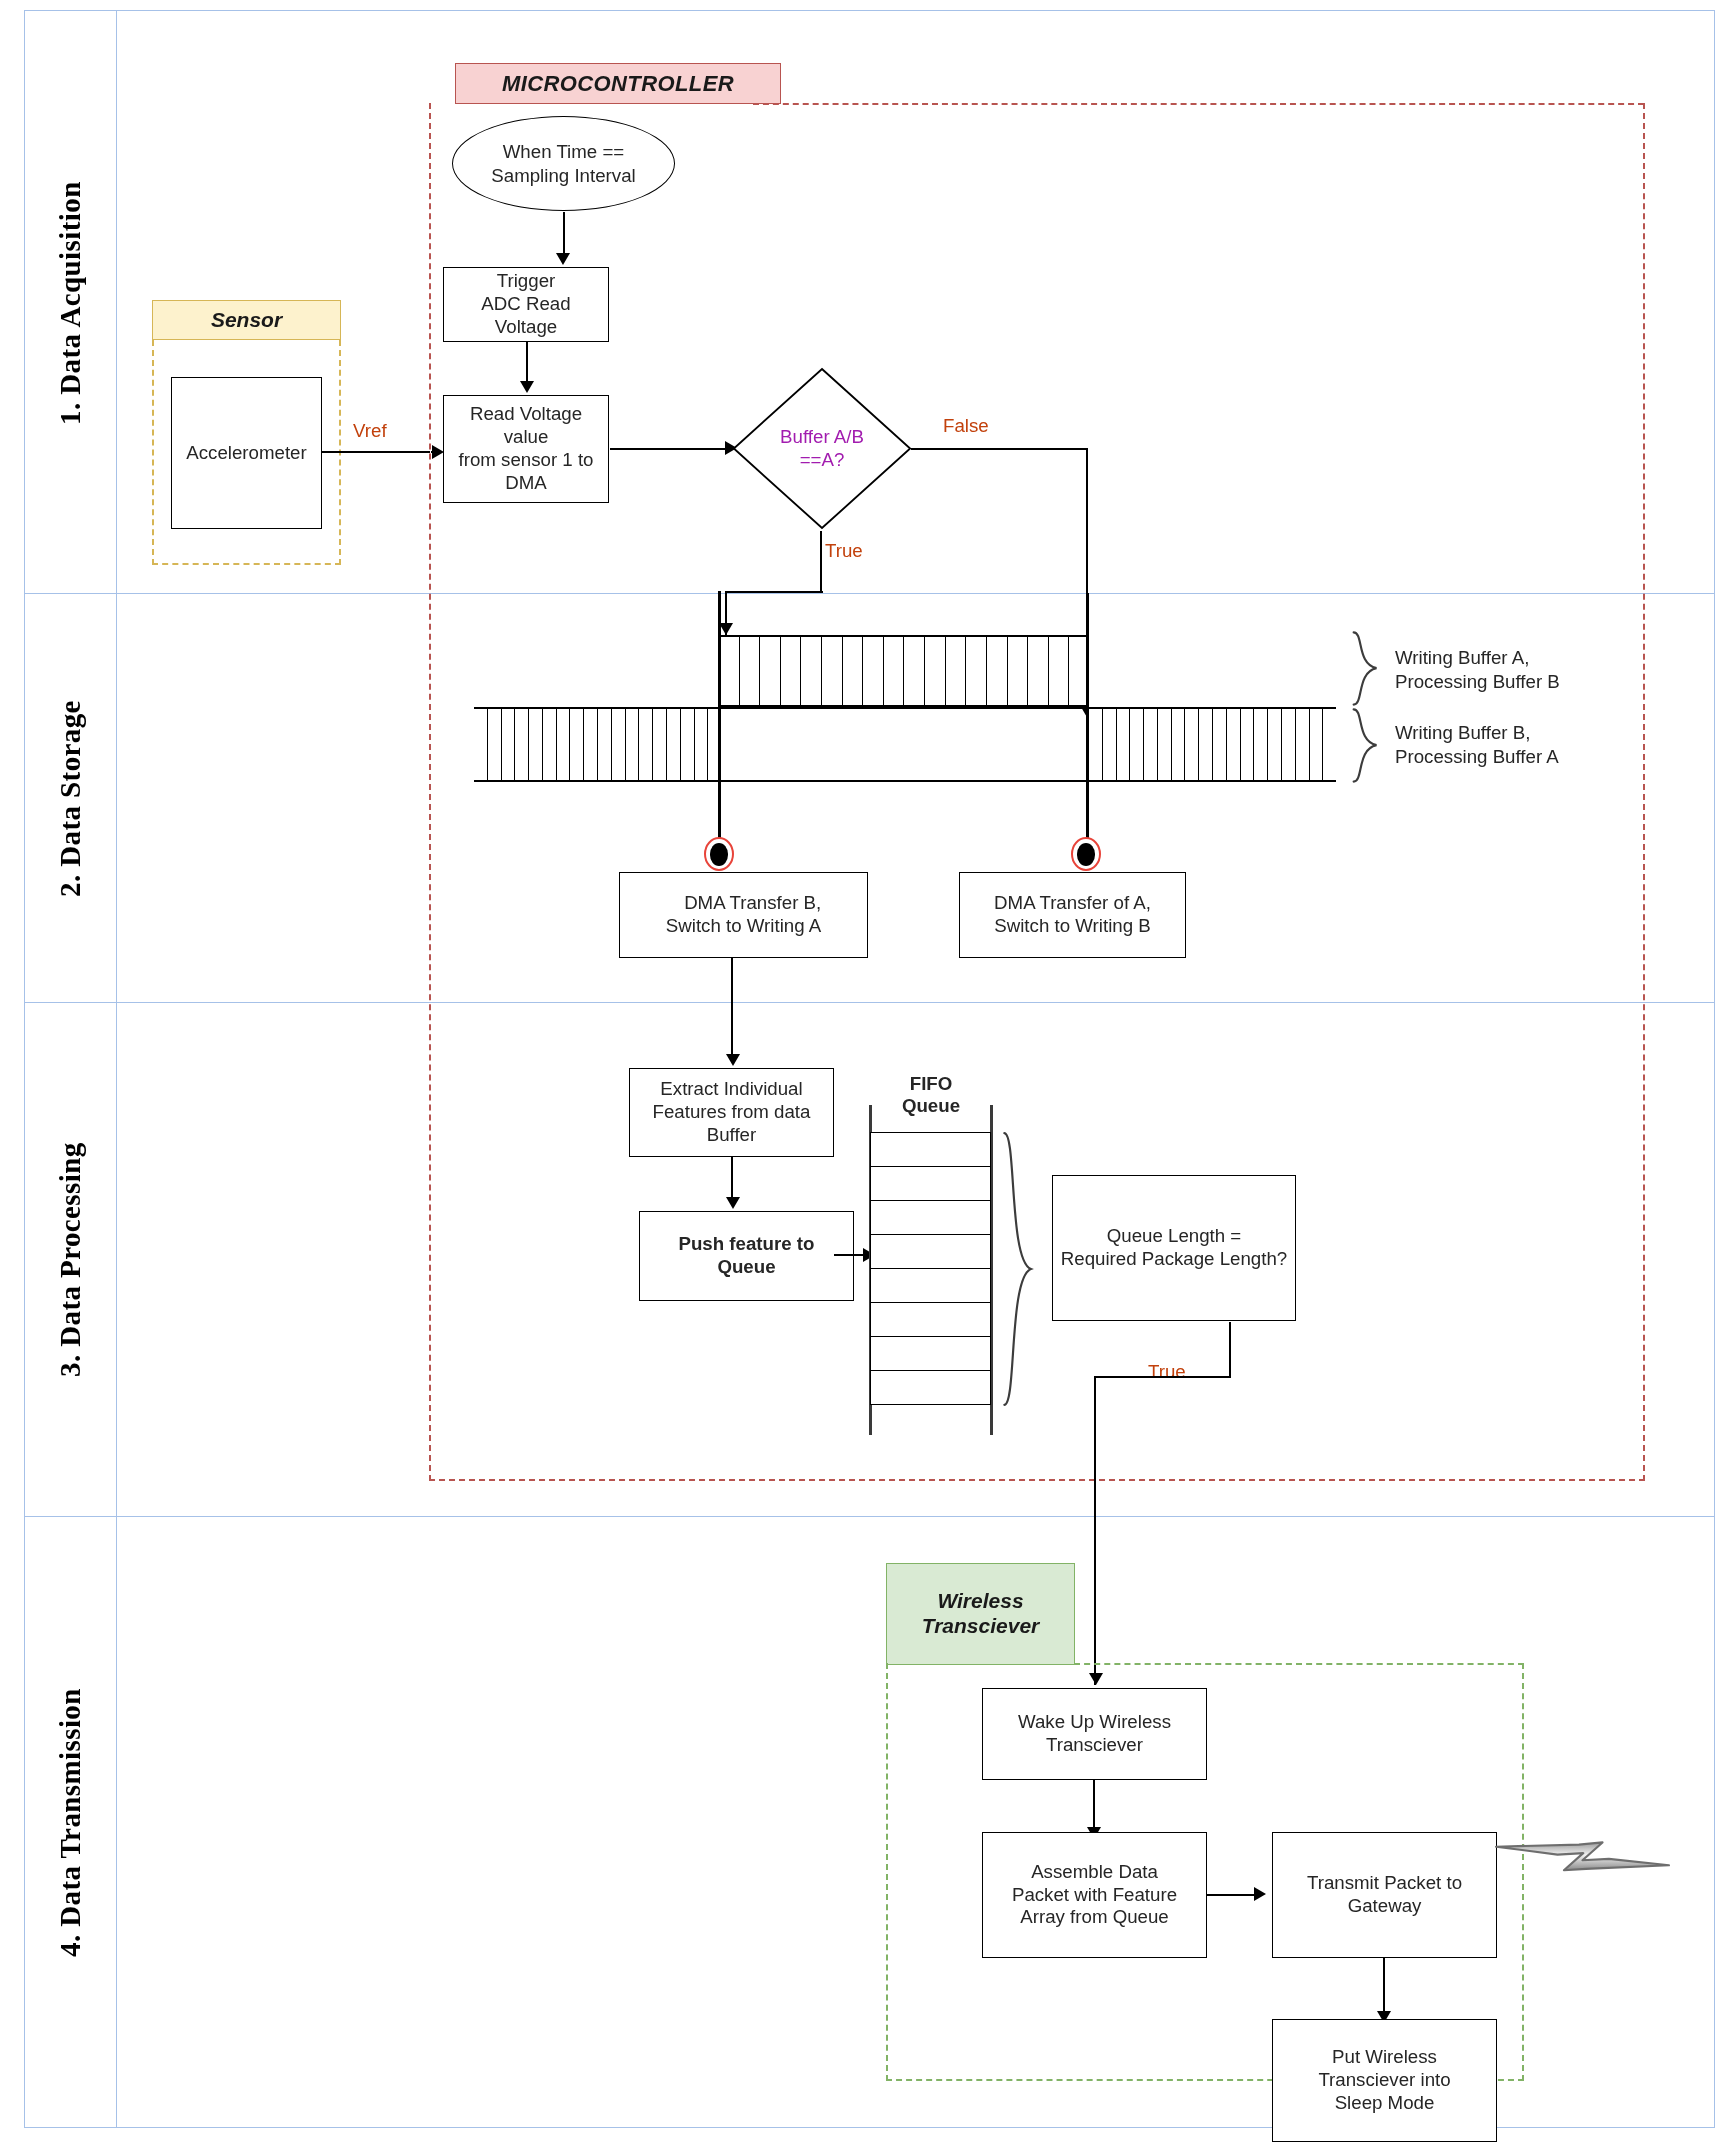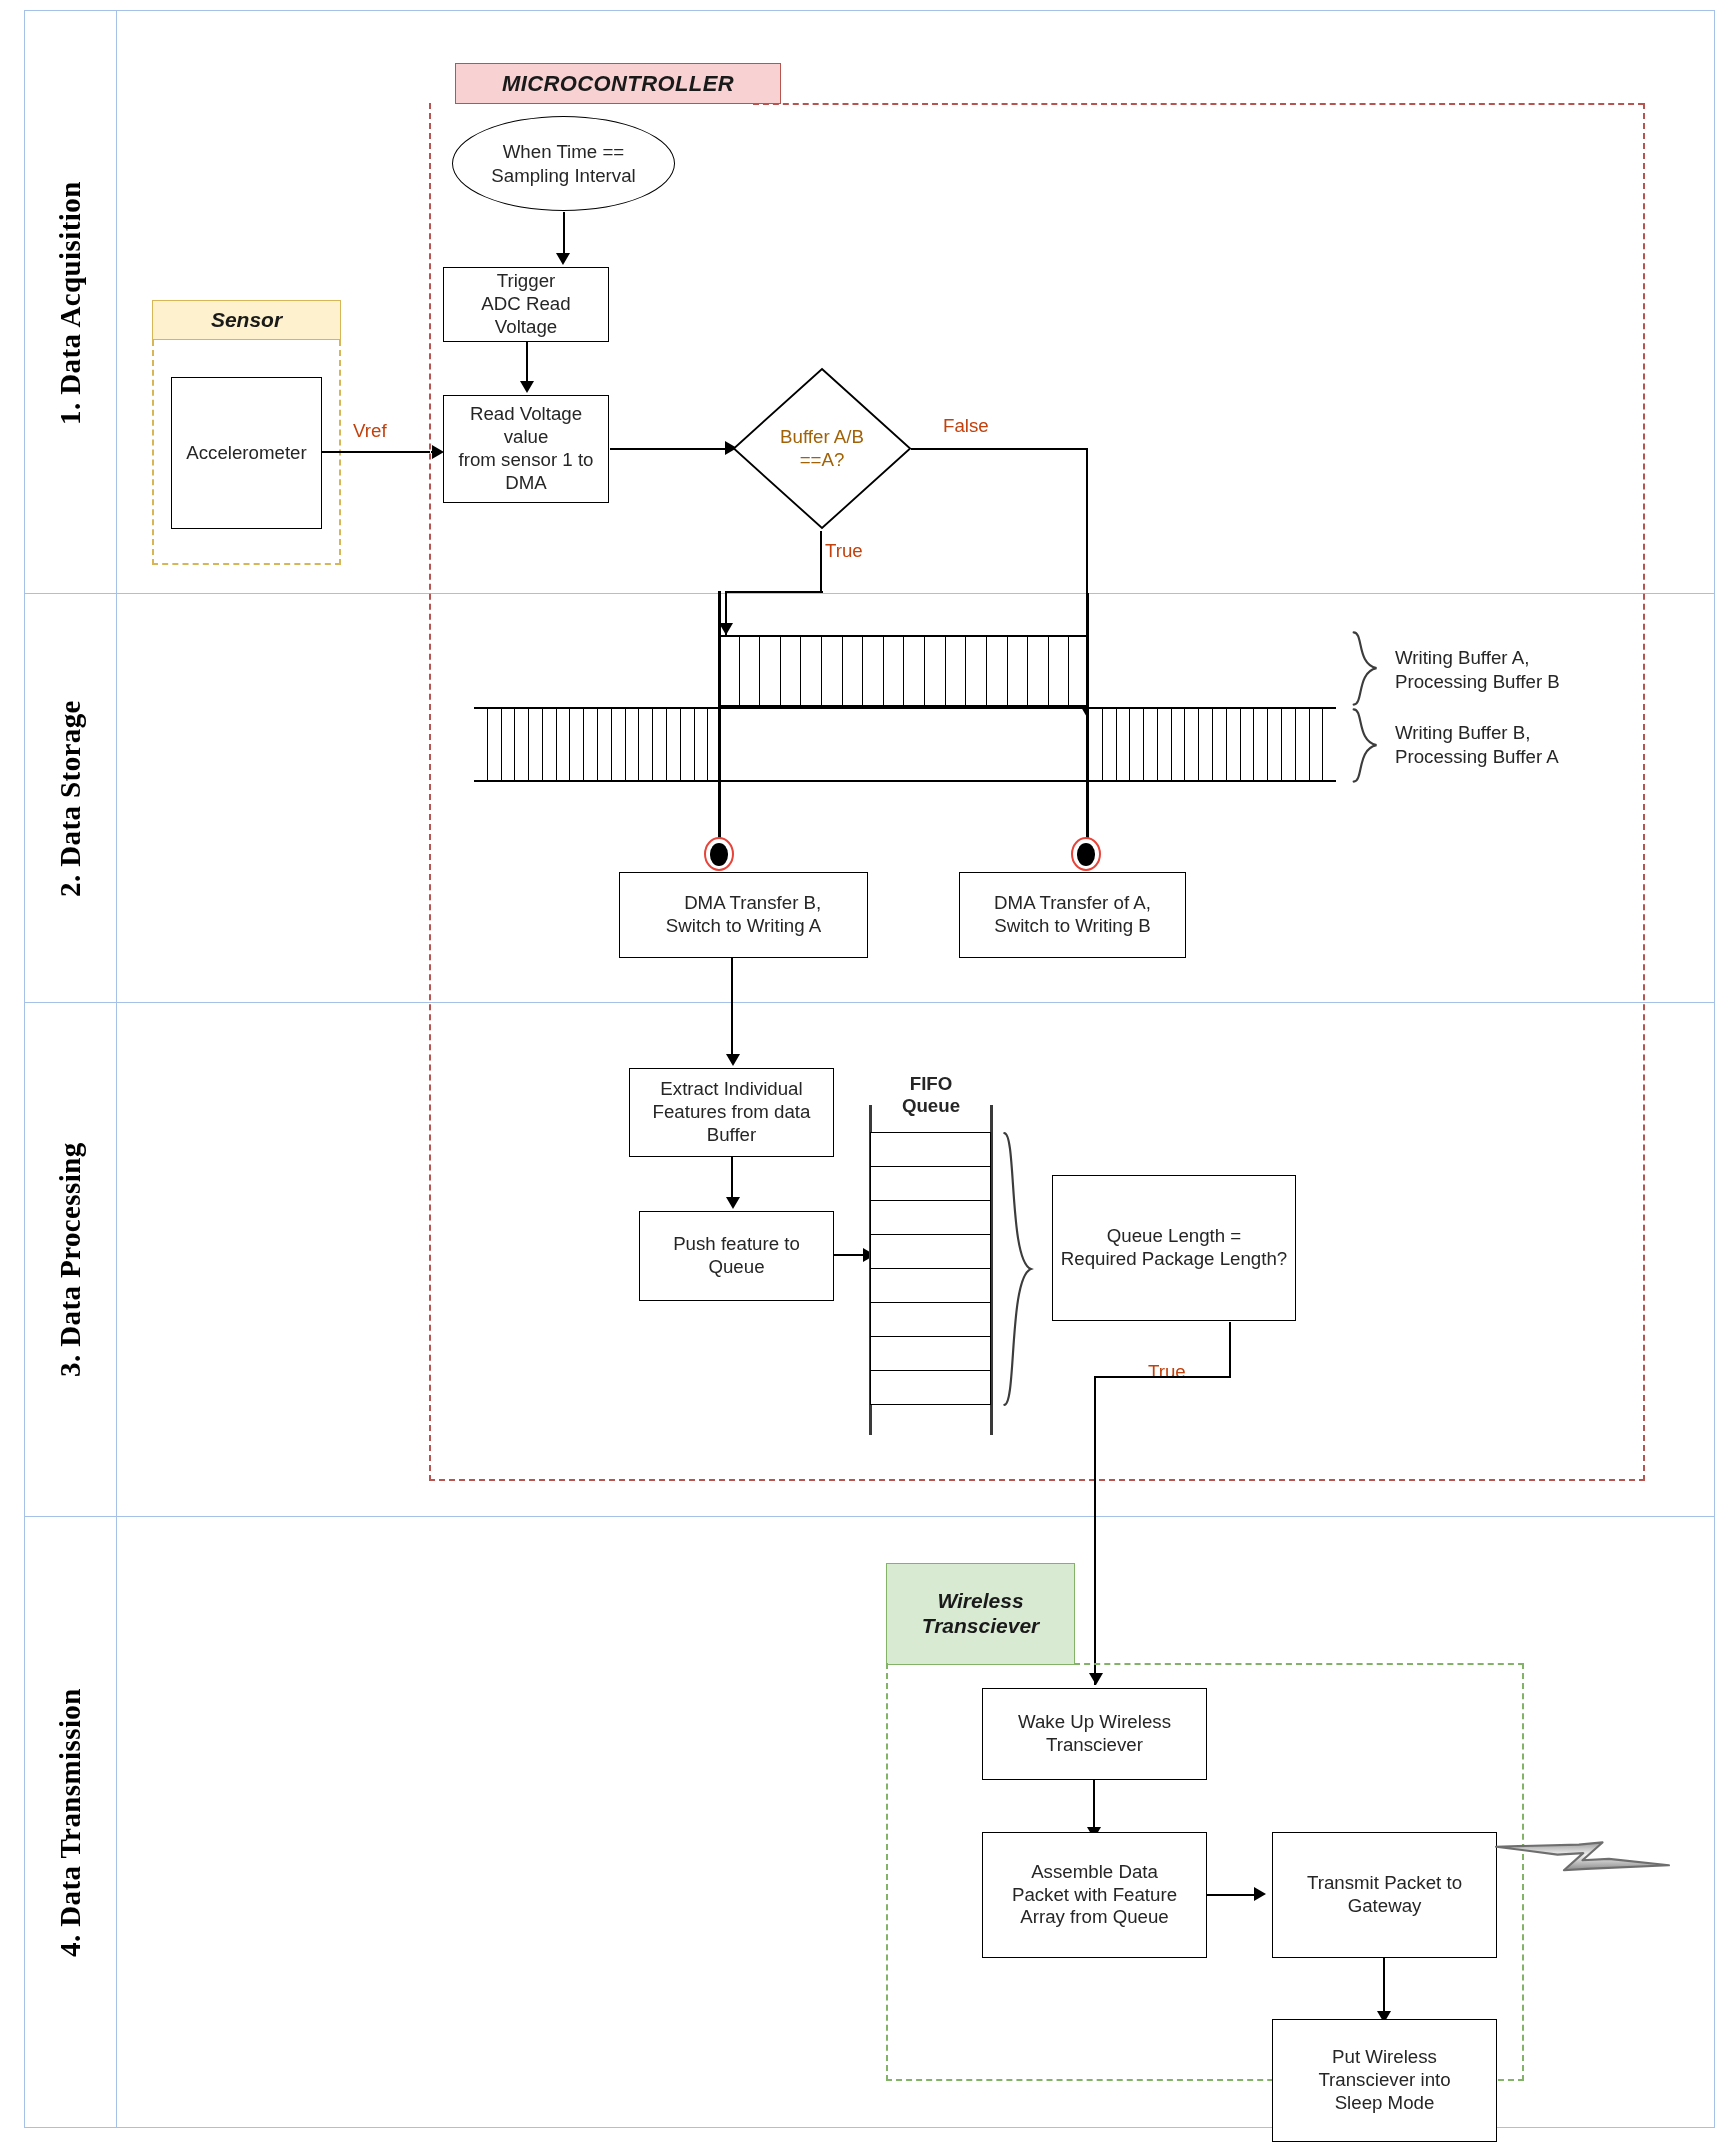--- a/index.html
+++ b/index.html
@@ -138,21 +138,21 @@
     </div>
   </div>
 
   <div class="abs hline" style="left:610px;top:448px;width:121px;"></div>
   <div class="abs arrow-r" style="left:725px;top:441px;"></div>
 
   <svg class="abs" style="left:731px;top:366px;width:182px;height:165px;" viewBox="0 0 254 230">
     <polygon points="127,4 250,115 127,226 4,115" fill="#fff" stroke="#000" stroke-width="2.6"></polygon>
   </svg>
   <div class="abs" style="left:731px;top:366px;width:182px;height:165px;display:flex;align-items:center;justify-content:center;">
-    <div style="text-align:center;font-size:18.7px;line-height:1.22;color:#a16207;">
+    <div style="text-align:center;font-size:18.7px;line-height:1.22;color:#a21caf;">
       <div>Buffer A/B</div>
       <div>==A?</div>
     </div>
   </div>
 
   <div class="abs hline" style="left:911px;top:448px;width:177px;"></div>
   <div class="abs edge-label" style="left:943px;top:415px;">False</div>
   <div class="abs vline" style="left:1086px;top:448px;height:270px;"></div>
   <div class="abs arrow-d" style="left:1081px;top:707px;"></div>
 
@@ -272,21 +272,21 @@
   <div class="abs pbox" style="left:629px;top:1068px;width:205px;height:89px;">
     <div>
       <div>Extract Individual</div>
       <div>Features from data</div>
       <div>Buffer</div>
     </div>
   </div>
   <div class="abs vline" style="left:731px;top:1157px;height:43px;"></div>
   <div class="abs arrow-d" style="left:726px;top:1197px;"></div>
 
-  <div class="abs pbox" style="left:639px;top:1211px;width:195px;height:90px;">
+  <div class="abs pbox" style="left:639px;top:1211px;width:215px;height:90px;font-weight:bold;">
     <div>
       <div>Push feature to</div>
       <div>Queue</div>
     </div>
   </div>
 
   <div class="abs hline" style="left:834px;top:1254px;width:33px;"></div>
   <div class="abs arrow-r" style="left:863px;top:1248px;"></div>
 
   <div class="abs fifo-title" style="left:863px;top:1073px;width:136px;font-weight:bold;">

